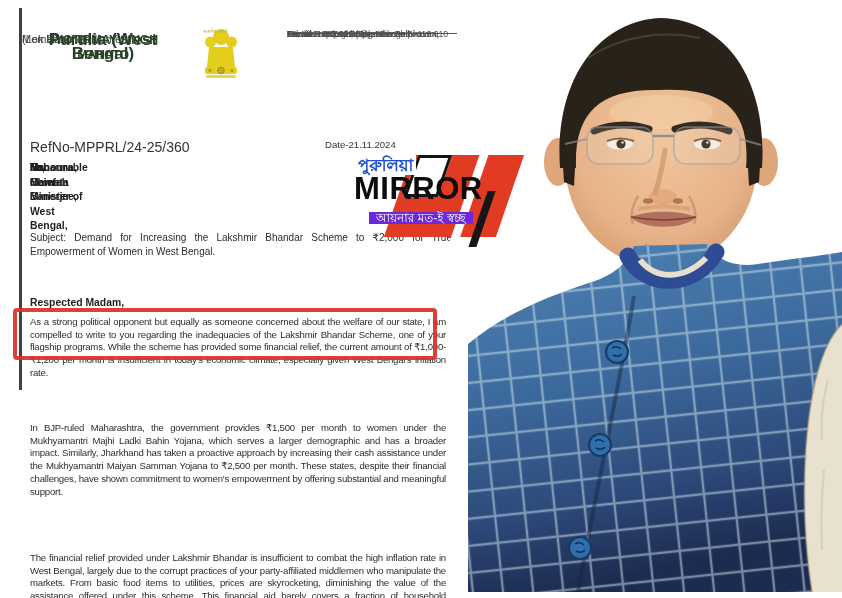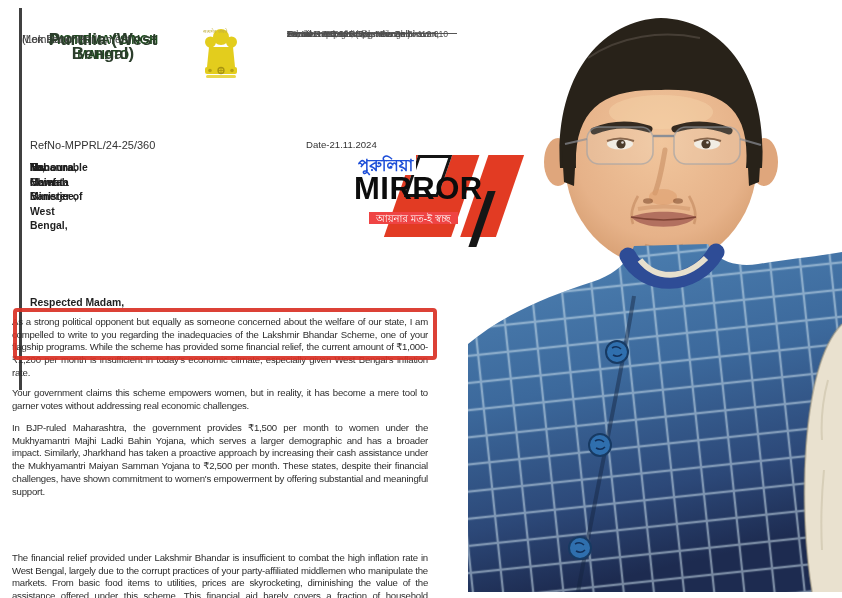--- a/index.html
+++ b/index.html
@@ -16,42 +16,42 @@
   .lh-name-block > div{position:static;}
   .lh-name{font-size:12.3px;font-weight:bold;color:#1c4a1c;letter-spacing:-.2px;line-height:15px;}
   .lh-sub{font-size:11px;color:#3f3f3f;line-height:13.5px;}
   .lh-const{font-size:17px;font-weight:bold;color:#2c3e2c;line-height:13.5px;}
   .emblem{left:203px;top:27px;width:42px;text-align:center;}
   .emblem svg{position:static;display:block;margin:0 auto;}
   .emblem-cap{position:static;font-size:5px;color:#c2b041;margin-top:1px;white-space:nowrap;}
   .addr{left:287px;top:29px;width:180px;font-size:8.7px;line-height:10.4px;color:#4c4c4c;}
   .addr > div{position:static;}
   .addr-sep{border-top:1.4px solid #555;margin:4px 0 4px 0;width:170px;}
-  .refno{left:30px;top:139px;font-size:11px;color:#333;}
-  .date{left:306px;top:139px;font-size:9.6px;color:#333;}
+  .refno{left:30px;top:139px;font-size:14px;color:#333;}
+  .date{left:325px;top:139px;font-size:9.6px;color:#333;}
   .recipient{left:30px;top:161px;font-size:10.4px;font-weight:bold;line-height:14.6px;color:#1f1f1f;}
   .recipient > div{position:static;}
   .subject{left:30px;top:231px;width:422px;font-size:10px;line-height:13.8px;color:#2c2c2c;text-align:justify;}
   .salutation{left:30px;top:297px;font-size:10.4px;font-weight:bold;color:#1f1f1f;}
-  .para{left:12px;width:416px;font-size:9.6px;letter-spacing:-.22px;line-height:12.7px;
+  .para{left:30px;width:416px;font-size:9.6px;letter-spacing:-.22px;line-height:12.7px;
         color:#2d2d2d;text-align:justify;}
   .p1{top:316px;} .p2{top:387px;} .p3{top:422px;} .p4{top:504px;margin-top:48px;}
   .redbox{left:13px;top:308px;width:424px;height:52px;border:4px solid #d93125;border-radius:4px;
           z-index:8;opacity:.92;}
 
   
   .mirror-logo{left:354px;top:151px;width:172px;height:100px;z-index:10;}
   .red-shape{left:44px;top:4px;width:112px;height:82px;background:#e23b23;transform:skewX(-19deg);}
   .white-slash{left:112px;top:-4px;width:9px;height:94px;background:#ffffff;transform:skewX(-19deg);}
   .black-slash{left:124px;top:40px;width:8px;height:56px;background:#161616;transform:skewX(-19deg);}
   .black-box{left:57px;top:4px;width:34px;height:42px;border:3.5px solid #141414;background:#ffffff;transform:skewX(-19deg);}
   .logo-bn{left:1px;top:4px;font-size:16.5px;font-weight:bold;color:#1d4ed8;background:#ffffff;
            padding:0 3px;line-height:20px;white-space:nowrap;}
   .logo-main{left:0;top:21px;font-size:31px;font-weight:800;color:#0c0c0c;line-height:34px;letter-spacing:.5px;text-align:center;}
-  .logo-tag{left:15px;top:61px;background:#ef4444;color:#ffffff;font-size:10px;padding:1.5px 7px;
+  .logo-tag{left:15px;top:61px;background:#6d28d9;color:#ffffff;font-size:12px;padding:1.5px 7px;
             line-height:9px;white-space:nowrap;}
 
   
   .photo{left:468px;top:0;width:374px;height:592px;background:#ffffff;z-index:1;}
   .photo svg{position:static;display:block;}
 </style>
 </head>
 <body>
 
 <div id="canvas">
@@ -193,25 +193,25 @@
     <div class="refno">RefNo-MPPRL/24-25/360</div>
     <div class="date">Date-21.11.2024</div>
 
     <div class="recipient">
       <div>To,</div>
       <div>Ms. Mamata Banerjee,</div>
       <div>Honourable Chief Minister of West Bengal,</div>
       <div>Nabanna, Howrah</div>
     </div>
 
+    <div class="subject">Subject: Demand for Increasing the Lakshmir Bhandar Scheme to ₹2,000 for True Empowerment of Women in West Bengal.</div>
     <div class="salutation">Respected Madam,</div>
 
     <div class="para p1">As a strong political opponent but equally as someone concerned about the welfare of our state, I am compelled to write to you regarding the inadequacies of the Lakshmir Bhandar Scheme, one of your flagship programs. While the scheme has provided some financial relief, the current amount of ₹1,000-₹1,200 per month is insufficient in today's economic climate, especially given West Bengal's inflation rate.</div>
     <div class="redbox"></div>
-    <div class="para p2">Your government claims this scheme empowers women, but in reality, it has become a mere tool to garner votes without addressing real economic challenges.</div>
     <div class="para p3">In BJP-ruled Maharashtra, the government provides ₹1,500 per month to women under the Mukhyamantri Majhi Ladki Bahin Yojana, which serves a larger demographic and has a broader impact. Similarly, Jharkhand has taken a proactive approach by increasing their cash assistance under the Mukhyamantri Maiyan Samman Yojana to ₹2,500 per month. These states, despite their financial challenges, have shown commitment to women's empowerment by offering substantial and meaningful support.</div>
     <div class="para p4">The financial relief provided under Lakshmir Bhandar is insufficient to combat the high inflation rate in West Bengal, largely due to the corrupt practices of your party-affiliated middlemen who manipulate the markets. From basic food items to utilities, prices are skyrocketing, diminishing the value of the assistance offered under this scheme. This financial aid barely covers a fraction of household expenses, making it more of a political gimmick than a step towards true empowerment.</div>
   </div>
 
   <div class="mirror-logo">
     <div class="red-shape"></div>
     <div class="white-slash"></div>
     <div class="black-slash"></div>
     <div class="black-box"></div>
     <div class="logo-bn">পুরুলিয়া</div>

